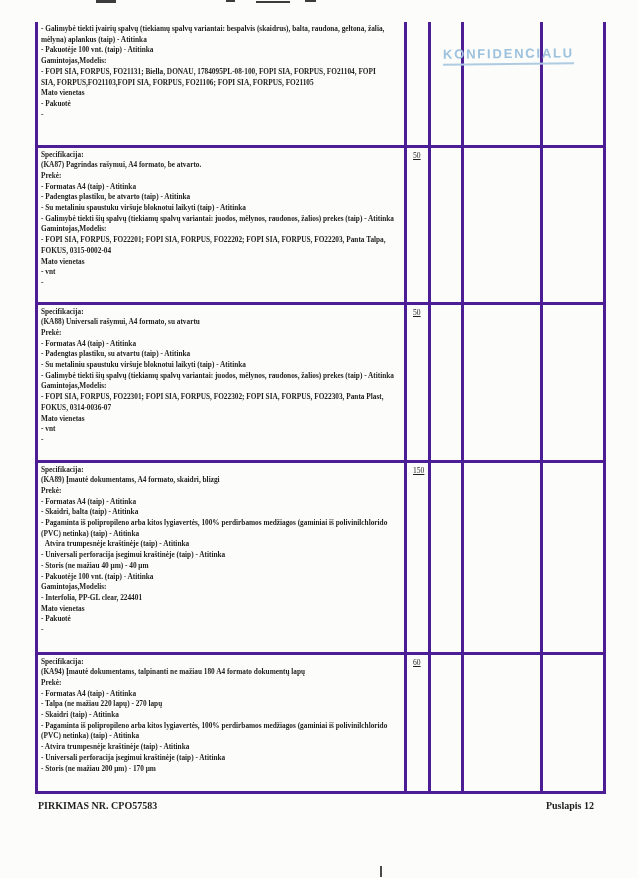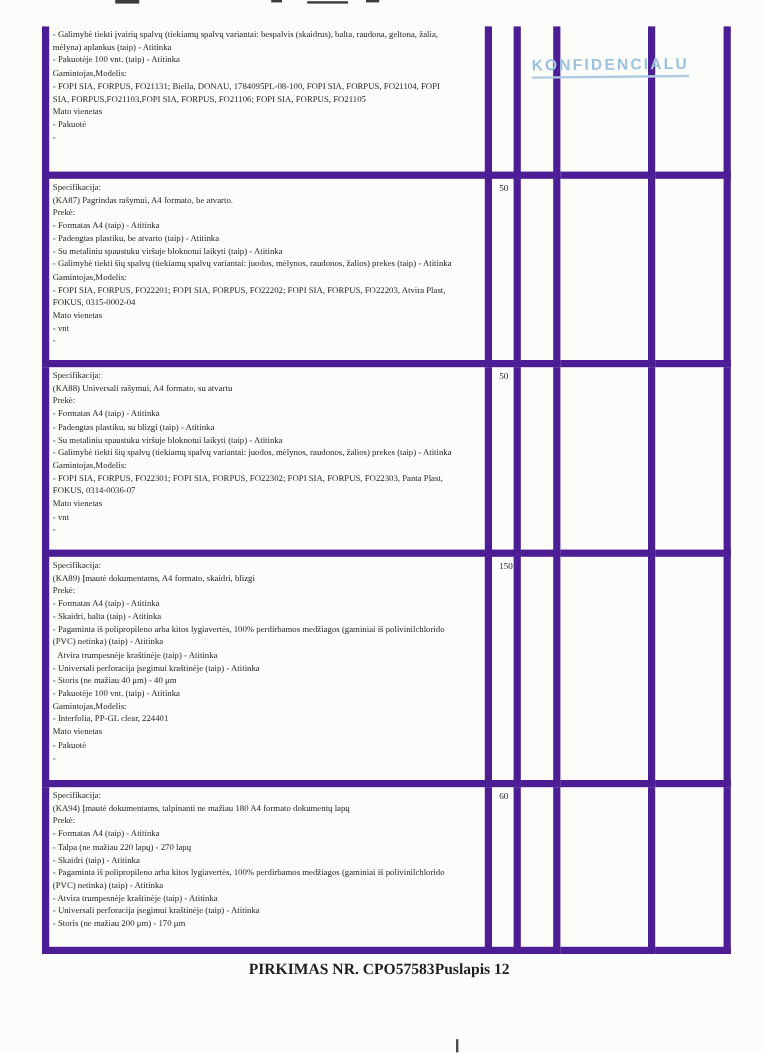--- a/index.html
+++ b/index.html
@@ -42,53 +42,55 @@
 
   
   .spec-table {
     position: absolute;
     left: 35px; top: 22px;
     width: 568px;
     border-collapse: collapse;
     table-layout: fixed;
   }
   .spec-table td {
-    border: 6px solid #4c1d95;
+    border: 3px solid #4c1d95;
     vertical-align: top;
     overflow: hidden;
   }
   .spec-table tr:first-child td { border-top: none; }
 
   .text-cell {
     padding: 2px 3px 0 3px;
     font-size: 7.3px;
     line-height: 10.7px;
+    font-weight: bold;
   }
   .text-cell .line { white-space: pre-wrap; min-height: 10.7px; }
 
   .qty-cell {
     padding: 3px 1px 0 6px;
     font-size: 7.6px;
     line-height: 10px;
+    text-decoration: underline;
   }
   .empty-cell { background: transparent; }
 
   tr.r0 { height: 124px; }
   tr.r1 { height: 157px; }
   tr.r2 { height: 158px; }
   tr.r3 { height: 192px; }
   tr.r4 { height: 139px; }
 
   
   .footer {
     position: absolute;
     left: 38px; right: 44px; top: 800px;
     display: flex;
-    justify-content: center;
-    font-size: 13px;
+    justify-content: space-between;
+    font-size: 10px;
     font-weight: 700;
   }
 </style>
 </head>
 <body>
 
 <div class="page">
 
   <div class="speck sp1"></div>
   <div class="speck sp2"></div>
@@ -126,38 +128,38 @@
       <tr class="r1">
         <td class="text-cell">
             <div class="line">Specifikacija:</div>
             <div class="line">(KA87) Pagrindas rašymui, A4 formato, be atvarto.</div>
             <div class="line">Prekė:</div>
             <div class="line">- Formatas A4 (taip) - Atitinka</div>
             <div class="line">- Padengtas plastiku, be atvarto (taip) - Atitinka</div>
             <div class="line">- Su metaliniu spaustuku viršuje bloknotui laikyti (taip) - Atitinka</div>
             <div class="line">- Galimybė tiekti šių spalvų (tiekiamų spalvų variantai: juodos, mėlynos, raudonos, žalios) prekes (taip) - Atitinka</div>
             <div class="line">Gamintojas,Modelis:</div>
-            <div class="line">- FOPI SIA, FORPUS, FO22201; FOPI SIA, FORPUS, FO22202; FOPI SIA, FORPUS, FO22203, Atvira Plast,</div>
+            <div class="line">- FOPI SIA, FORPUS, FO22201; FOPI SIA, FORPUS, FO22202; FOPI SIA, FORPUS, FO22203, Panta Talpa,</div>
             <div class="line">FOKUS, 0315-0002-04</div>
             <div class="line">Mato vienetas</div>
             <div class="line">- vnt</div>
             <div class="line">-</div>
           </td>
         <td class="qty-cell">50</td>
         <td class="empty-cell"></td>
         <td class="empty-cell"></td>
         <td class="empty-cell"></td>
       </tr>
       <tr class="r2">
         <td class="text-cell">
             <div class="line">Specifikacija:</div>
             <div class="line">(KA88) Universali rašymui, A4 formato, su atvartu</div>
             <div class="line">Prekė:</div>
             <div class="line">- Formatas A4 (taip) - Atitinka</div>
-            <div class="line">- Padengtas plastiku, su blizgi (taip) - Atitinka</div>
+            <div class="line">- Padengtas plastiku, su atvartu (taip) - Atitinka</div>
             <div class="line">- Su metaliniu spaustuku viršuje bloknotui laikyti (taip) - Atitinka</div>
             <div class="line">- Galimybė tiekti šių spalvų (tiekiamų spalvų variantai: juodos, mėlynos, raudonos, žalios) prekes (taip) - Atitinka</div>
             <div class="line">Gamintojas,Modelis:</div>
             <div class="line">- FOPI SIA, FORPUS, FO22301; FOPI SIA, FORPUS, FO22302; FOPI SIA, FORPUS, FO22303, Panta Plast,</div>
             <div class="line">FOKUS, 0314-0036-07</div>
             <div class="line">Mato vienetas</div>
             <div class="line">- vnt</div>
             <div class="line">-</div>
           </td>
         <td class="qty-cell">50</td>

